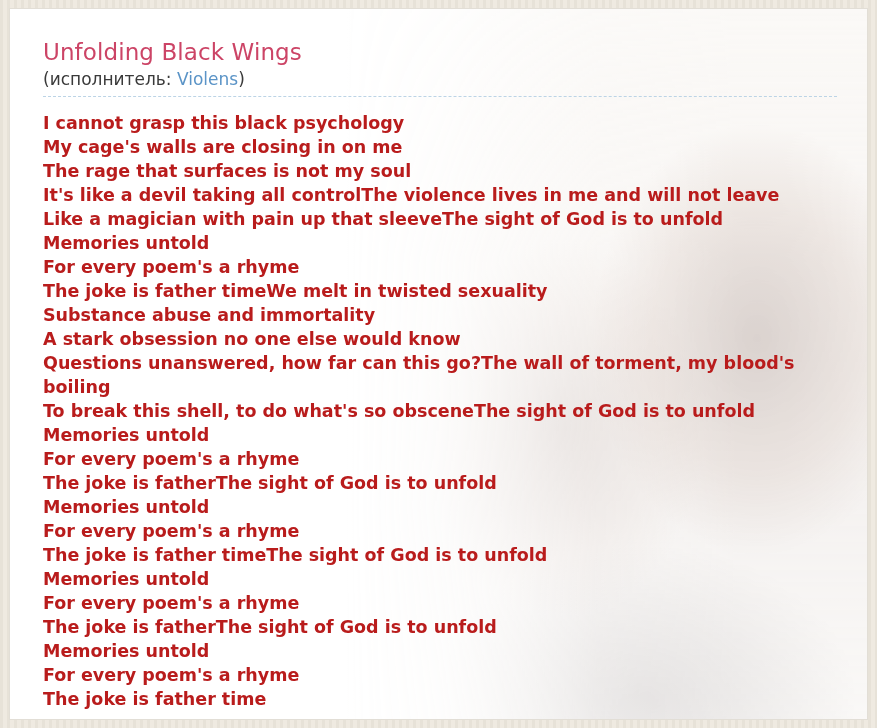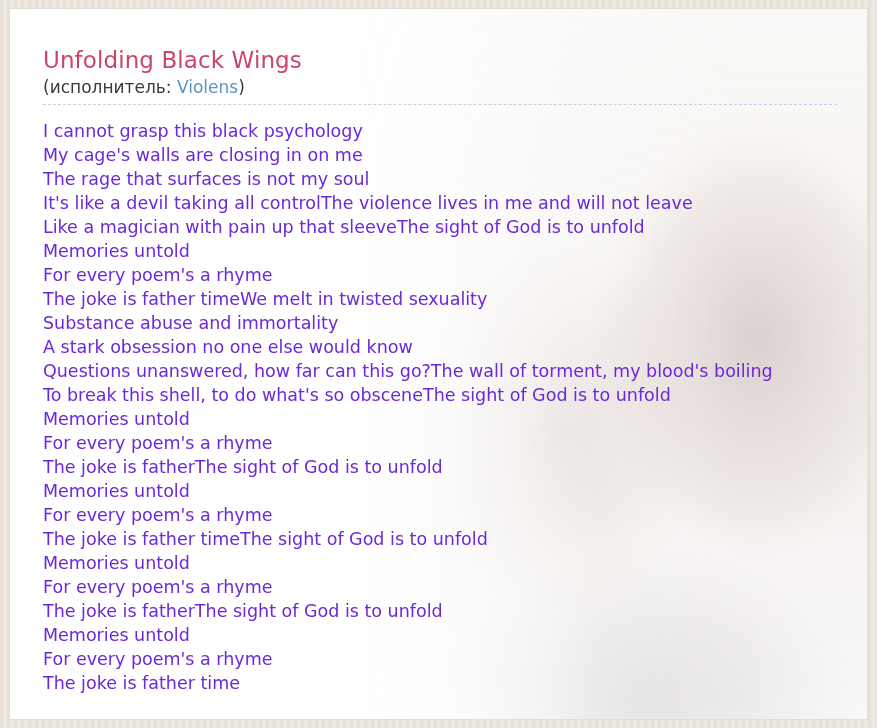--- a/index.html
+++ b/index.html
@@ -58,41 +58,42 @@
   }
   .content {
     position: relative;
     padding: 28px 30px 0 33px;
   }
   .song-title {
     color: #cc4466;
     font-size: 23px;
     line-height: 30px;
     font-weight: normal;
-    margin: 8px 0 2px 0;
+    margin: 0 0 2px 0;
     letter-spacing: 0.1px;
   }
   .performer-line {
     font-size: 17px;
     color: #3a3a3a;
     padding-bottom: 7px;
     border-bottom: 1px dashed #bcd4e6;
     margin-bottom: 12px;
   }
   .performer-link {
     color: #5b94c7;
     text-decoration: none;
   }
   .lyrics {
     font-size: 17.5px;
     line-height: 24px;
-    color: #6d28d9;
+    color: #b91c1c;
     white-space: pre-wrap;
     margin: 0;
     padding-top: 2px;
+    font-weight: bold;
   }
 </style>
 </head>
 <body>
 
 <div class="page">
   <div class="sheet">
     <div class="photo-bg"></div>
     <div class="content">
       <h1 class="song-title">Unfolding Black Wings</h1>

